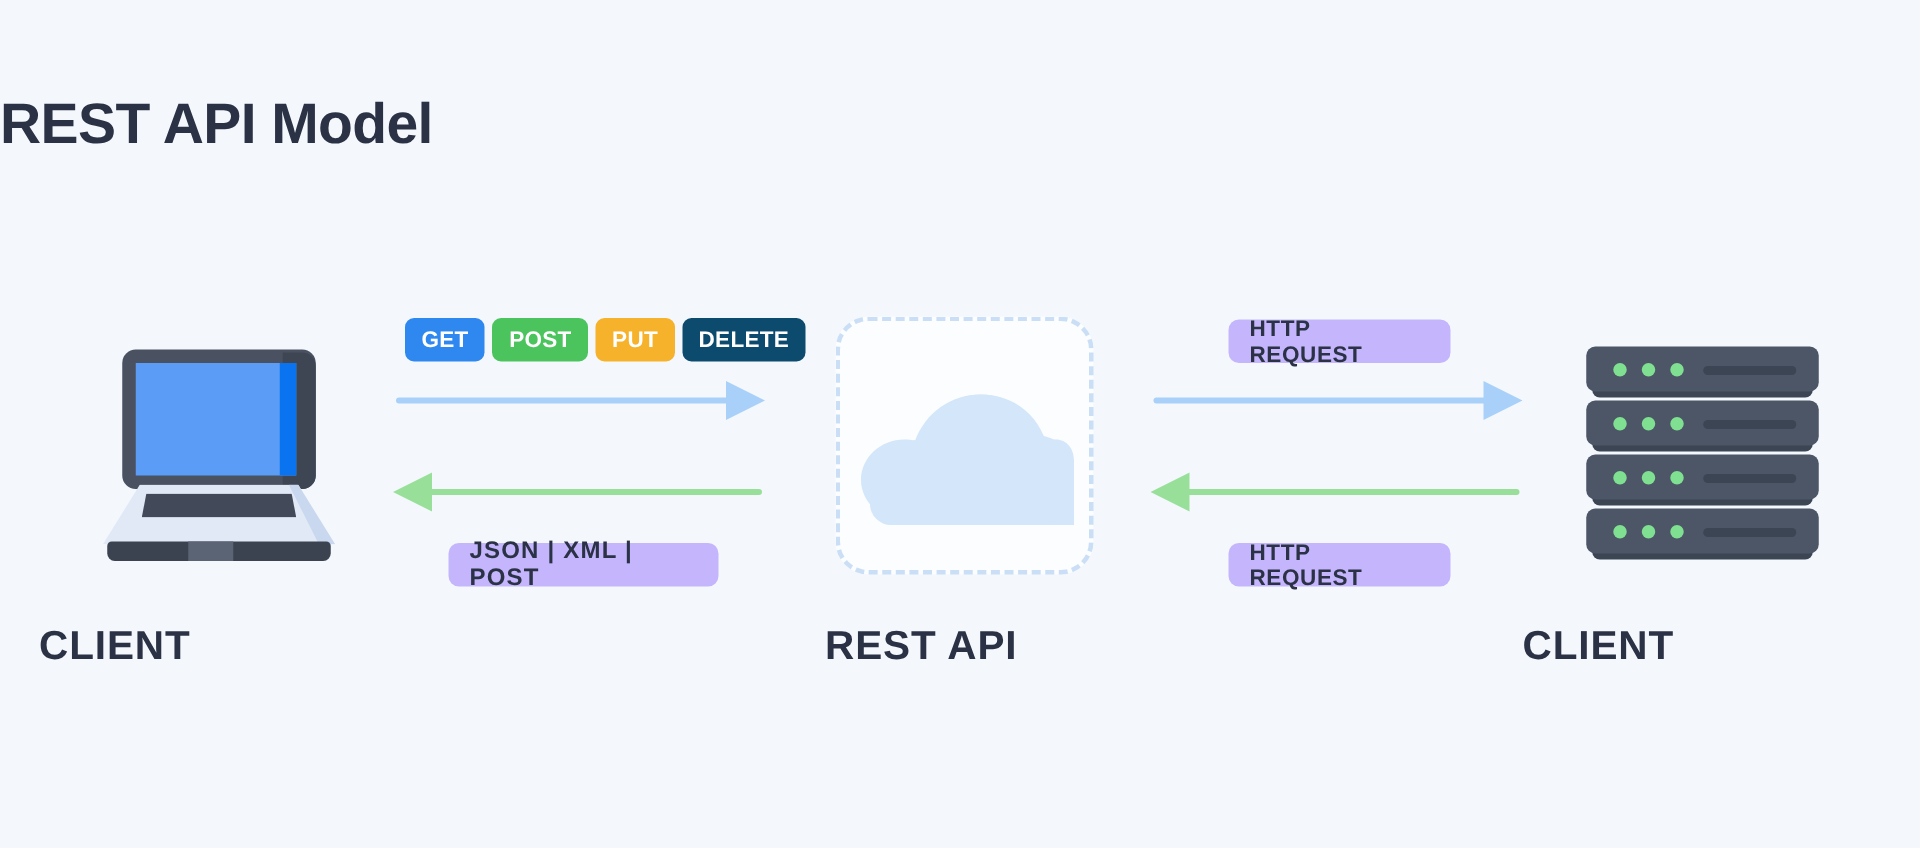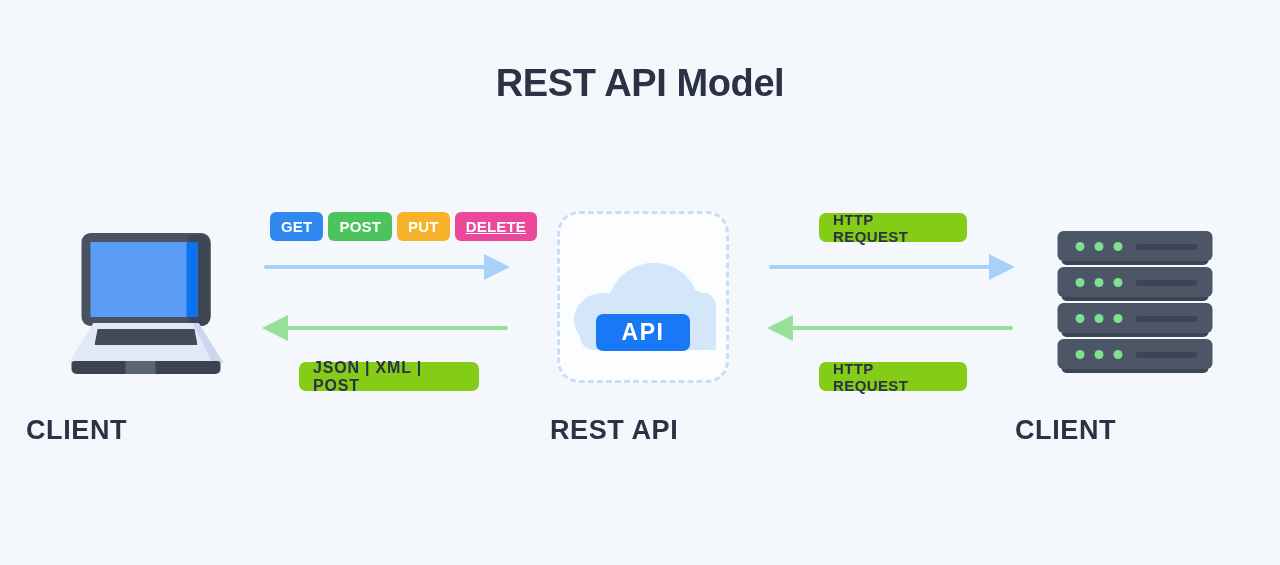--- a/index.html
+++ b/index.html
@@ -14,21 +14,21 @@
     overflow: hidden;
     position: relative;
   }
 
   
   .title {
     position: absolute;
     top: 62px;
     left: 0;
     width: 1280px;
-    text-align: center;
+    text-align: left;
     font-size: 38px;
     font-weight: bold;
     color: #2b3245;
     letter-spacing: -0.4px;
   }
 
   
   .node {
     position: absolute;
     top: 215px;
@@ -250,21 +250,21 @@
     font-weight: bold;
     display: flex;
     align-items: center;
     justify-content: center;
     letter-spacing: 0.2px;
   }
 
   .pill {
     position: absolute;
     height: 29px;
-    background: #84cc16;
+    background: #c4b5fd;
     border-radius: 7px;
     display: flex;
     align-items: center;
     justify-content: center;
     color: #2b3245;
     font-size: 15px;
     font-weight: bold;
     letter-spacing: 0.4px;
     padding: 0 14px;
     box-sizing: border-box;
@@ -299,21 +299,20 @@
   <div class="api-box">
     <div class="cloud">
       <svg width="146" height="88" viewBox="0 0 146 88" xmlns="http://www.w3.org/2000/svg">
         <path fill="#d3e6fa" d="M44 88 C20 88 4 74 4 58 C4 43 17 31 33 31 C35 31 38 31 40 32 C47 13 64 1 84 1 C104 1 121 13 127 32 C129 31 132 31 134 31 C141 31 146 37 146 45 L146 88 Z"></path>
         <circle cx="44" cy="58" r="27" fill="#d3e6fa"></circle>
         <circle cx="84" cy="42" r="41" fill="#d3e6fa"></circle>
         <circle cx="120" cy="56" r="28" fill="#d3e6fa"></circle>
         <rect x="10" y="60" width="128" height="28" rx="14" fill="#d3e6fa"></rect>
       </svg>
     </div>
-    <div class="api-badge">API</div>
   </div>
 </div>
 <div class="node-label label-api">REST API</div>
 
 <div class="node node-server">
   <div class="server">
 
     <div class="rack-base" style="top:26px;"></div>
     <div class="rack" style="top:0px;">
       <div class="led" style="left:18px;"></div>
@@ -372,18 +371,18 @@
       <rect x="23" y="76" width="227" height="4" rx="2" fill="#98e09a"></rect>
       <path d="M30 65 L4 78 L30 91 Z" fill="#98e09a"></path>
     </g>
   </svg>
 </div>
 
 <div class="methods">
   <div class="method" style="background:#2f88f0;">GET</div>
   <div class="method" style="background:#4cc45e;">POST</div>
   <div class="method" style="background:#f6b22b;">PUT</div>
-  <div class="method" style="background:#ec4899;text-decoration:underline;">DELETE</div>
+  <div class="method" style="background:#0c4a6e;">DELETE</div>
 </div>
 
 <div class="pill pill-formats">JSON | XML | POST</div>
 <div class="pill pill-request">HTTP REQUEST</div>
 <div class="pill pill-response">HTTP REQUEST</div>
 
 </body></html>

